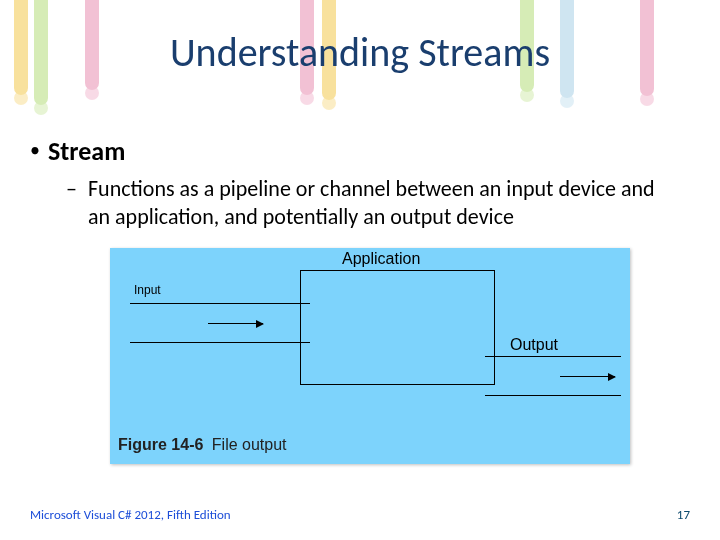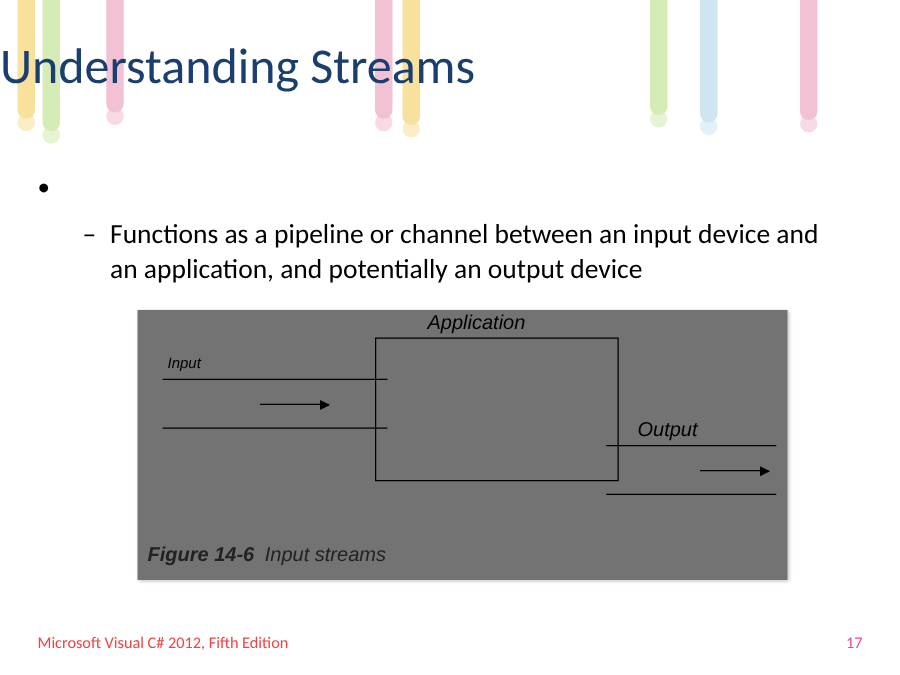--- a/index.html
+++ b/index.html
@@ -46,21 +46,21 @@
   .s5 { left: 322px; background: #f4c94e; height: 100px; }
   .s6 { left: 520px; background: #b5de7b; height: 92px; }
   .s7 { left: 560px; background: #a9d0e6; height: 98px; }
   .s8 { left: 640px; background: #e98fb2; height: 96px; }
 
   .page-title {
     position: absolute;
     top: 28px;
     left: 0;
     width: 720px;
-    text-align: left;
+    text-align: center;
     font-size: 40px;
     font-weight: 400;
     color: #1a3e6e;
   }
 
   .body {
     position: absolute;
     top: 135px;
     left: 30px;
     right: 30px;
@@ -96,22 +96,21 @@
   .bullet-l2 .txt {
     max-width: 590px;
   }
 
   .figure-wrap {
     position: absolute;
     top: 248px;
     left: 110px;
     width: 520px;
     box-shadow: 1px 1px 3px rgba(0,0,0,0.25);
-    background: #737373;
-    font-style: italic;
+    background: #7dd3fc;
   }
   .diagram {
     position: relative;
     width: 520px;
     height: 180px;
     font-family: Arial, sans-serif;
     font-size: 16px;
     color: #000;
   }
   
@@ -188,29 +187,29 @@
     font-family: Arial, sans-serif;
     font-size: 16px;
   }
   .fig-caption .fignum { font-weight: 700; margin-right: 4px; }
 
   .footer-left {
     position: absolute;
     bottom: 18px;
     left: 30px;
     font-size: 13px;
-    color: #ef4444;
+    color: #1d4ed8;
     margin-top: 47px;
   }
   .footer-right {
     position: absolute;
     bottom: 18px;
     right: 30px;
     font-size: 13px;
-    color: #ec4899;
+    color: #0c4a6e;
     text-align: right;
   }
 </style>
 </head>
 <body>
 
 <div class="slide">
 
   <div class="streak s1"></div>
   <div class="streak s2"></div>
@@ -219,20 +218,21 @@
   <div class="streak s5"></div>
   <div class="streak s6"></div>
   <div class="streak s7"></div>
   <div class="streak s8"></div>
 
   <div class="page-title">Understanding Streams</div>
 
   <div class="body">
     <div class="bullet-l1">
       <span class="dot">•</span>
+      <span class="txt">Stream</span>
     </div>
     <div class="bullet-l2">
       <span class="dash">–</span>
       <span class="txt">Functions as a pipeline or channel between an input device and an application, and potentially an output device</span>
     </div>
   </div>
 
   <div class="figure-wrap">
     <div class="diagram">
       <div class="app-box"></div>
@@ -241,20 +241,20 @@
       <div class="input-box"></div>
       <div class="input-label">Input</div>
       <div class="arrow arrow-in"></div>
 
       <div class="output-box"></div>
       <div class="output-label">Output</div>
       <div class="arrow arrow-out"></div>
     </div>
     <div class="fig-caption">
       <span class="fignum">Figure 14-6</span>
-      <span>Input streams</span>
+      <span>File output</span>
     </div>
   </div>
 
   <div class="footer-left">Microsoft Visual C# 2012, Fifth Edition</div>
   <div class="footer-right">17</div>
 
 </div>
 
 </body></html>

